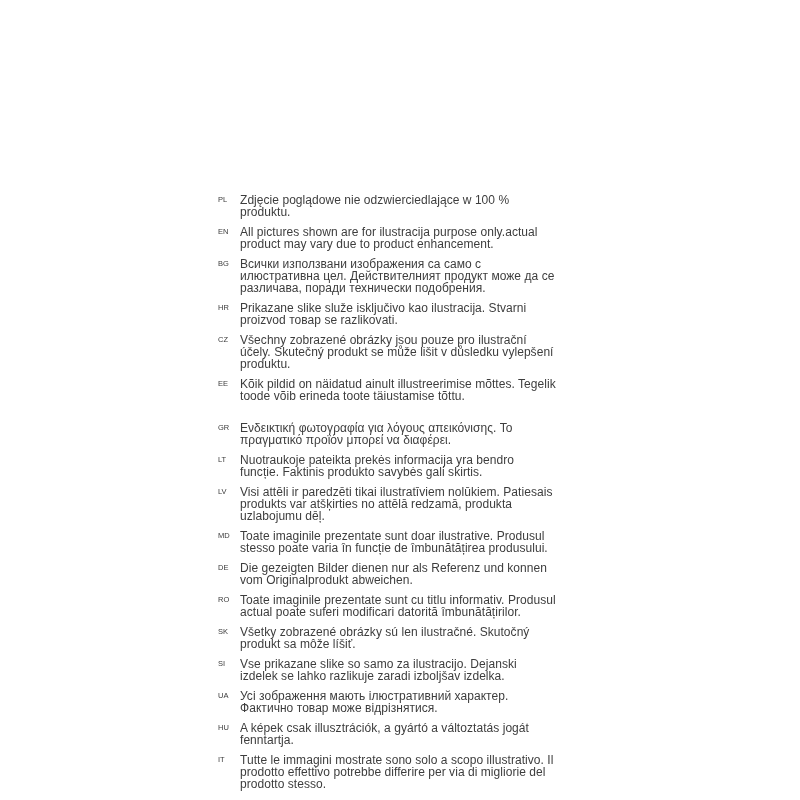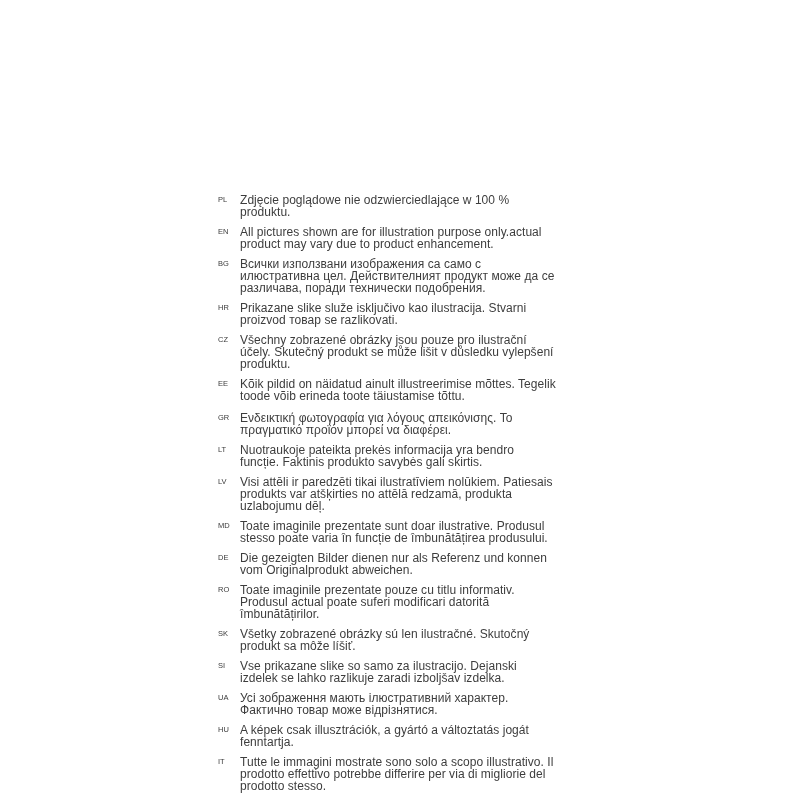--- a/index.html
+++ b/index.html
@@ -23,21 +23,21 @@
     left: 218px;
     top: 194px;
     width: 338px;
   }
   .lang-row {
     display: flex;
     align-items: flex-start;
     margin-bottom: 8px;
   }
   .lang-row.extra-gap {
-    margin-bottom: 10px;
+    margin-bottom: 20px;
   }
   .lang-code {
     flex: 0 0 22px;
     font-weight: normal;
     font-size: 7.5px;
     line-height: 12px;
     color: #3a3a3a;
   }
   .lang-text {
     flex: 1 1 auto;
@@ -53,21 +53,21 @@
 <div class="page">
   <div class="disclaimer-block">
 
   <div class="lang-row">
     <span class="lang-code">PL</span>
     <span class="lang-text">Zdjęcie poglądowe nie odzwierciedlające w 100 % produktu.</span>
   </div>
 
   <div class="lang-row">
     <span class="lang-code">EN</span>
-    <span class="lang-text">All pictures shown are for illustration purpose only.actual product may vary due to product enhancement.</span>
+    <span class="lang-text">All pictures shown are for ilustracija purpose only.actual product may vary due to product enhancement.</span>
   </div>
 
   <div class="lang-row">
     <span class="lang-code">BG</span>
     <span class="lang-text">Всички използвани изображения са само с илюстративна цел. Действителният продукт може да се различава, поради технически подобрения.</span>
   </div>
 
   <div class="lang-row">
     <span class="lang-code">HR</span>
     <span class="lang-text">Prikazane slike služe isključivo kao ilustracija. Stvarni proizvod товар se razlikovati.</span>
@@ -104,21 +104,21 @@
   </div>
 
   <div class="lang-row">
     <span class="lang-code">DE</span>
     <span class="lang-text">Die gezeigten Bilder dienen nur als Referenz und konnen vom Originalprodukt abweichen.</span>
   </div>
 
 
   <div class="lang-row">
     <span class="lang-code">RO</span>
-    <span class="lang-text">Toate imaginile prezentate pouze cu titlu informativ. Produsul actual poate suferi modificari datorită îmbunătățirilor.</span>
+    <span class="lang-text">Toate imaginile prezentate sunt cu titlu informativ. Produsul actual poate suferi modificari datorită îmbunătățirilor.</span>
   </div>
 
   <div class="lang-row">
     <span class="lang-code">SK</span>
     <span class="lang-text">Všetky zobrazené obrázky sú len ilustračné. Skutočný produkt sa môže líšiť.</span>
   </div>
 
   <div class="lang-row">
     <span class="lang-code">SI</span>
     <span class="lang-text">Vse prikazane slike so samo za ilustracijo. Dejanski izdelek se lahko razlikuje zaradi izboljšav izdelka.</span>

